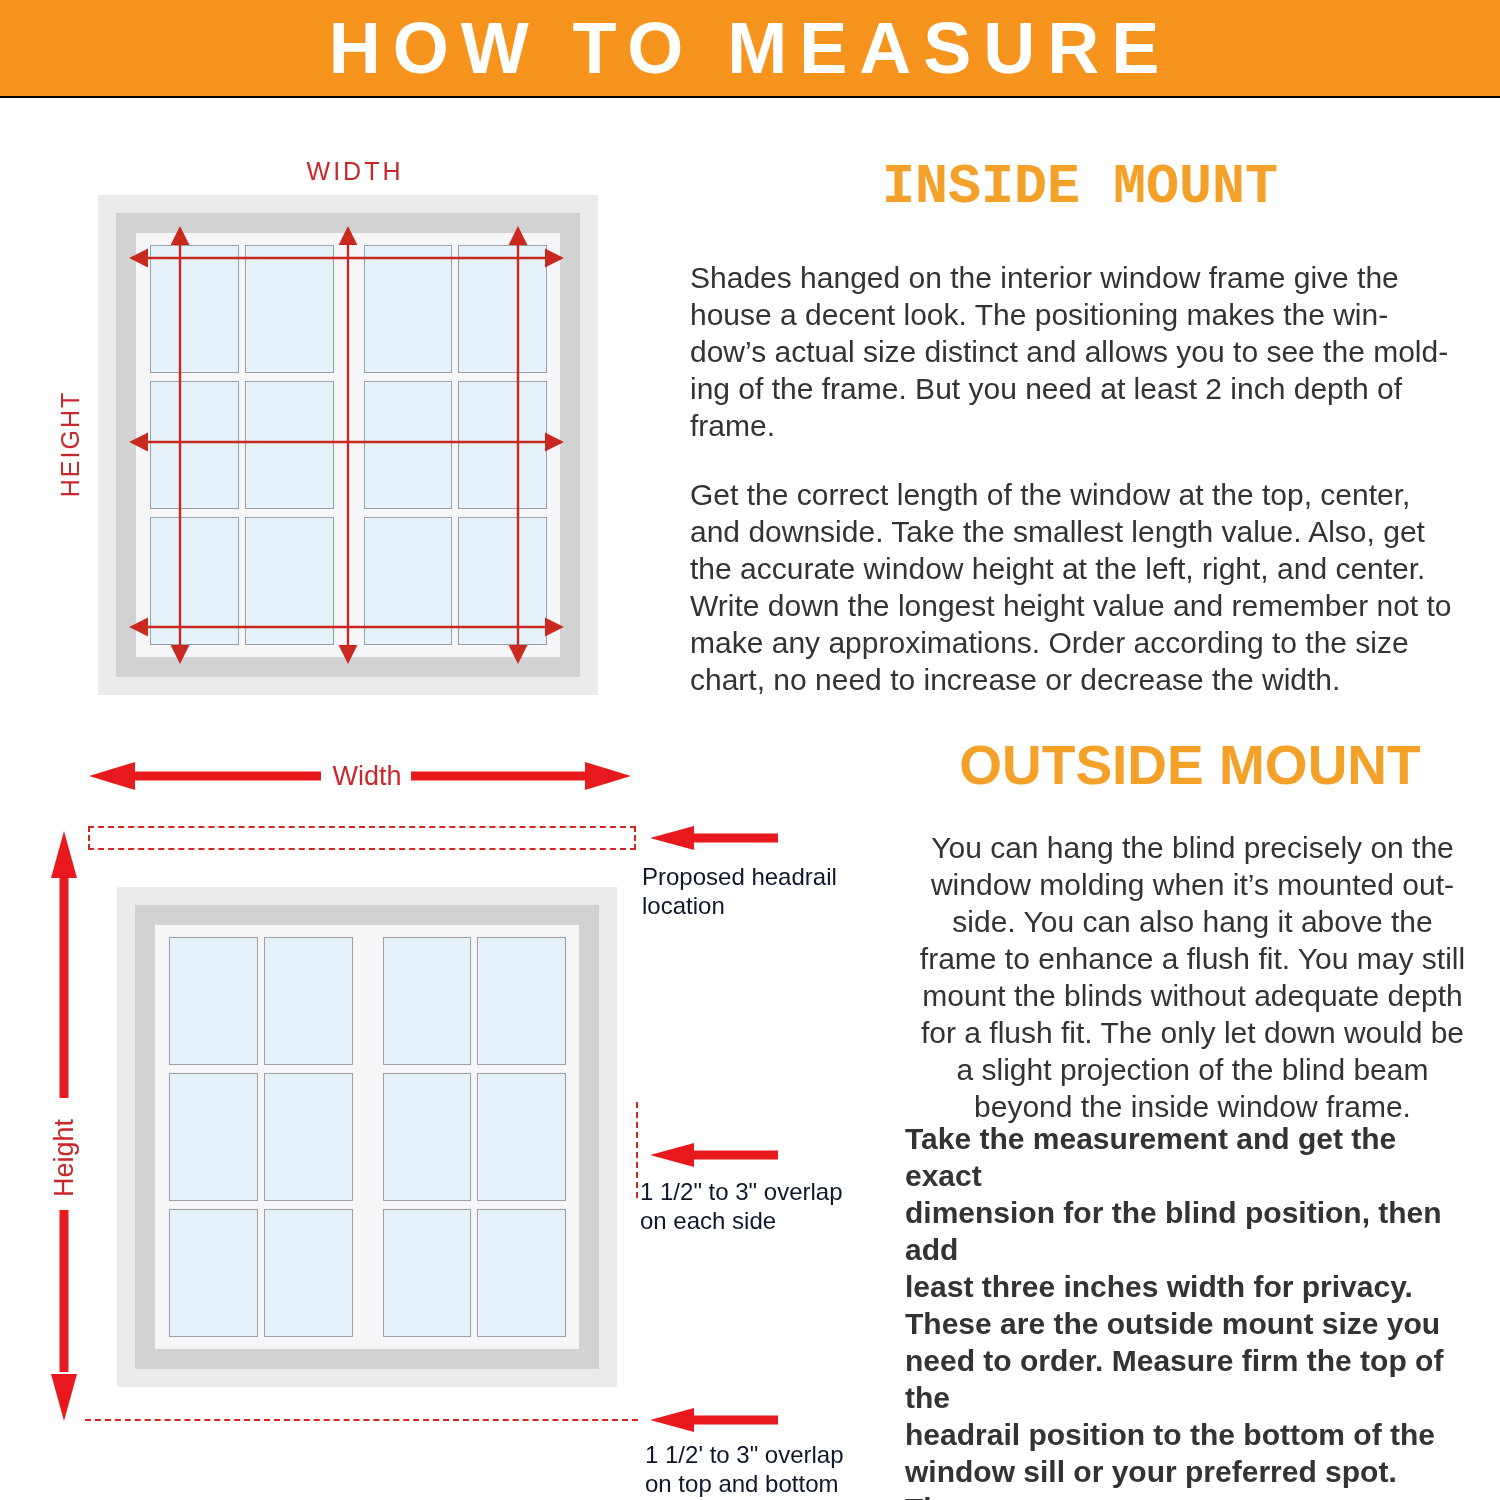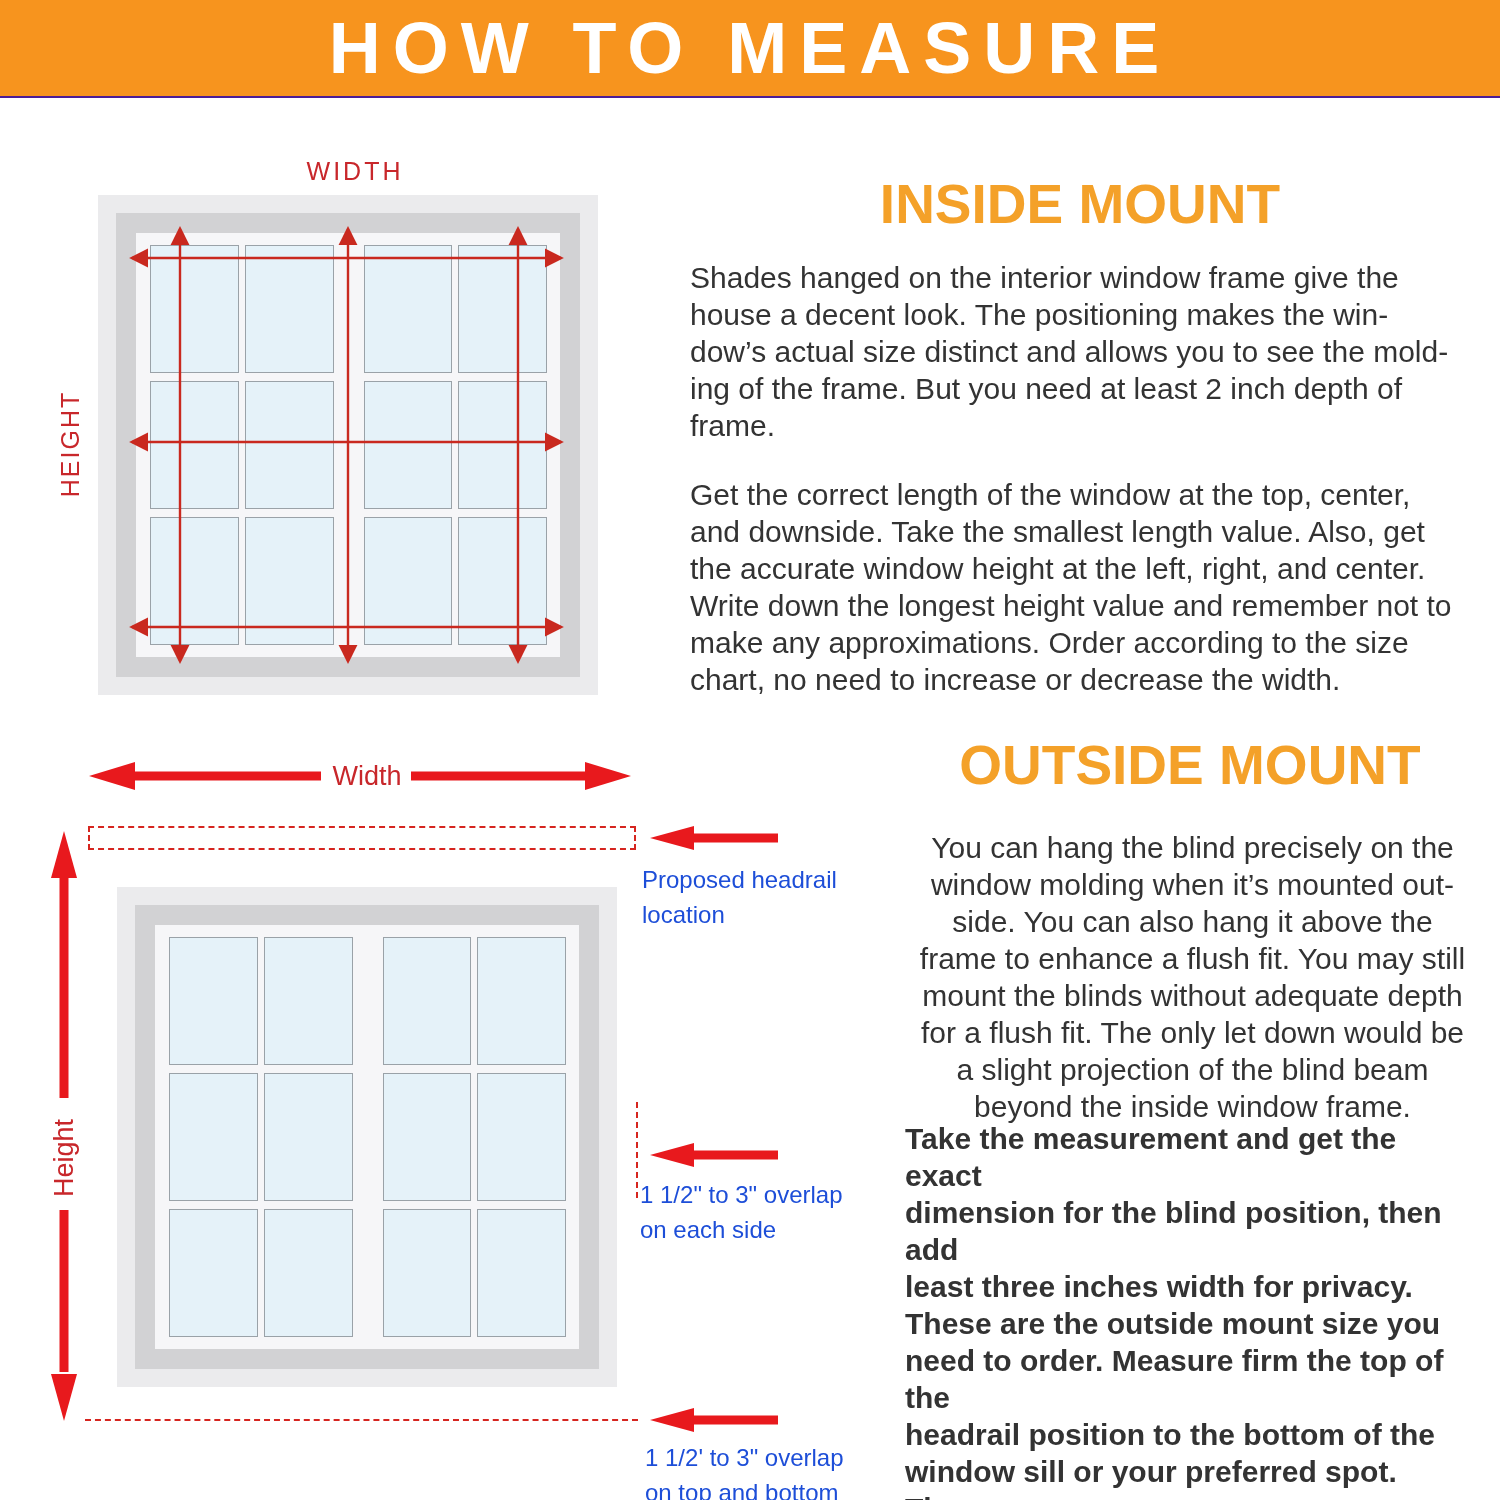--- a/index.html
+++ b/index.html
@@ -2,39 +2,39 @@
 <html><head>
 <meta charset="utf-8">
 <style>
   html,body{margin:0;padding:0;background:#ffffff;}
   #stage{position:relative;width:1500px;height:1500px;background:#ffffff;overflow:hidden;
          font-family:"Liberation Sans", sans-serif;}
   .abs{position:absolute;}
 
   
   #banner{left:0;top:0;width:1500px;height:96px;background:#F7941E;
-          display:flex;align-items:center;justify-content:center;border-bottom:2px solid #4c1d95;}
+          display:flex;align-items:center;justify-content:center;border-bottom:2px solid #000000;}
   #banner h1{margin:0;color:#ffffff;font-size:72px;font-weight:bold;letter-spacing:12px;
              white-space:nowrap;}
 
   
   .window{width:500px;height:500px;background:#EBEBED;padding:18px;box-sizing:border-box;}
   .w-mid{width:100%;height:100%;background:#D2D2D4;padding:20px;box-sizing:border-box;}
   .w-inner{width:100%;height:100%;background:#F6F6F8;box-sizing:border-box;
            display:flex;padding:12px 13px 12px 14px;}
   .sash{flex:1;display:grid;grid-template-columns:1fr 1fr;grid-template-rows:1fr 1fr 1fr;
         gap:8px 6px;}
   .mullion{width:30px;}
   .pane{background:#E5F2F9;border:1px solid #9AA2A8;}
 
   
   .red-label{color:#C8272B;white-space:nowrap;}
   .vrot{transform:translate(-50%,-50%) rotate(-90deg);}
   .hctr{transform:translate(-50%,-50%);}
-  .note{color:#1d4ed8;font-size:24px;line-height:35px;white-space:pre-line;}
+  .note{color:#0f172a;font-size:24px;line-height:29px;white-space:pre-line;}
 
   
   .dash-box{border:2px dashed #D6251F;box-sizing:border-box;}
   .dash-v{border-left:2px dashed #D6251F;width:0;}
   .dash-h{border-top:2px dashed #D6251F;height:0;}
 
   
   .sec-head{color:#F4A129;font-weight:bold;font-size:55px;line-height:56px;text-align:center;
             white-space:nowrap;}
   .body-par{color:#333333;font-size:30px;line-height:37px;white-space:pre-line;}
@@ -171,21 +171,21 @@
   <div class="abs dash-h" style="left:85px;top:1419px;width:553px;"></div>
   <svg class="abs" style="left:648px;top:1405px;" width="132" height="30" viewBox="0 0 132 30">
     <g fill="#E8191D">
       <polygon points="2,15 46,3 46,27"></polygon>
       <rect x="44" y="10.5" width="86" height="9"></rect>
     </g>
   </svg>
   <div class="abs note" style="left:645px;top:1440px;">1 1/2' to 3" overlap
 on top and bottom</div>
 
-  <div class="abs sec-head" style="left:690px;top:176px;width:780px;">INSIDE MOUNT</div>
+  <div class="abs sec-head" style="left:690px;top:160px;width:780px;font-family:Liberation Mono, monospace;">INSIDE MOUNT</div>
 
   <div class="abs body-par" style="left:690px;top:249px;width:790px;margin-top:10px;">Shades hanged on the interior window frame give the
 house a decent look. The positioning makes the win-
 dow’s actual size distinct and allows you to see the mold-
 ing of the frame. But you need at least 2 inch depth of
 frame.</div>
 
   <div class="abs sec-head" style="left:905px;top:737px;width:570px;">OUTSIDE MOUNT</div>
 
   <div class="abs body-par" style="left:690px;top:476px;width:790px;">Get the correct length of the window at the top, center,

